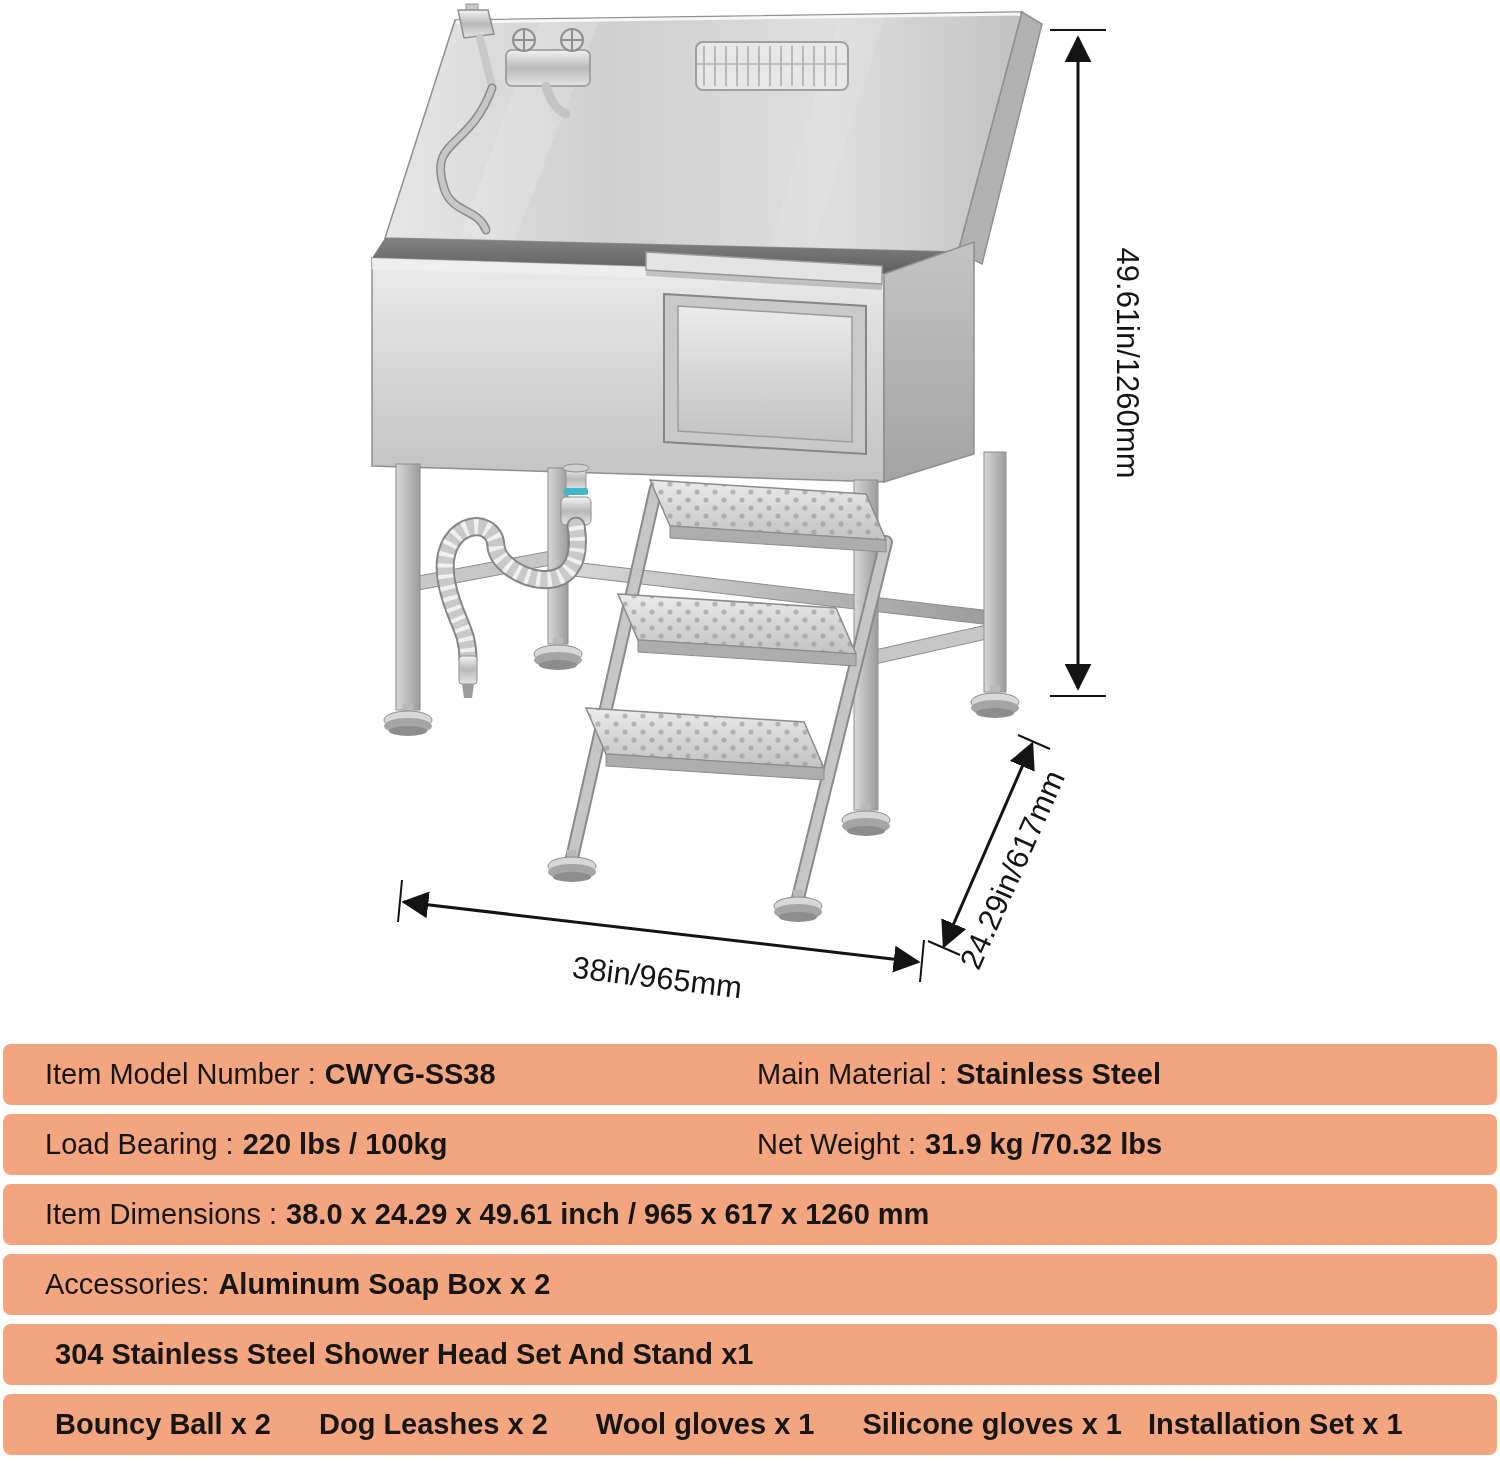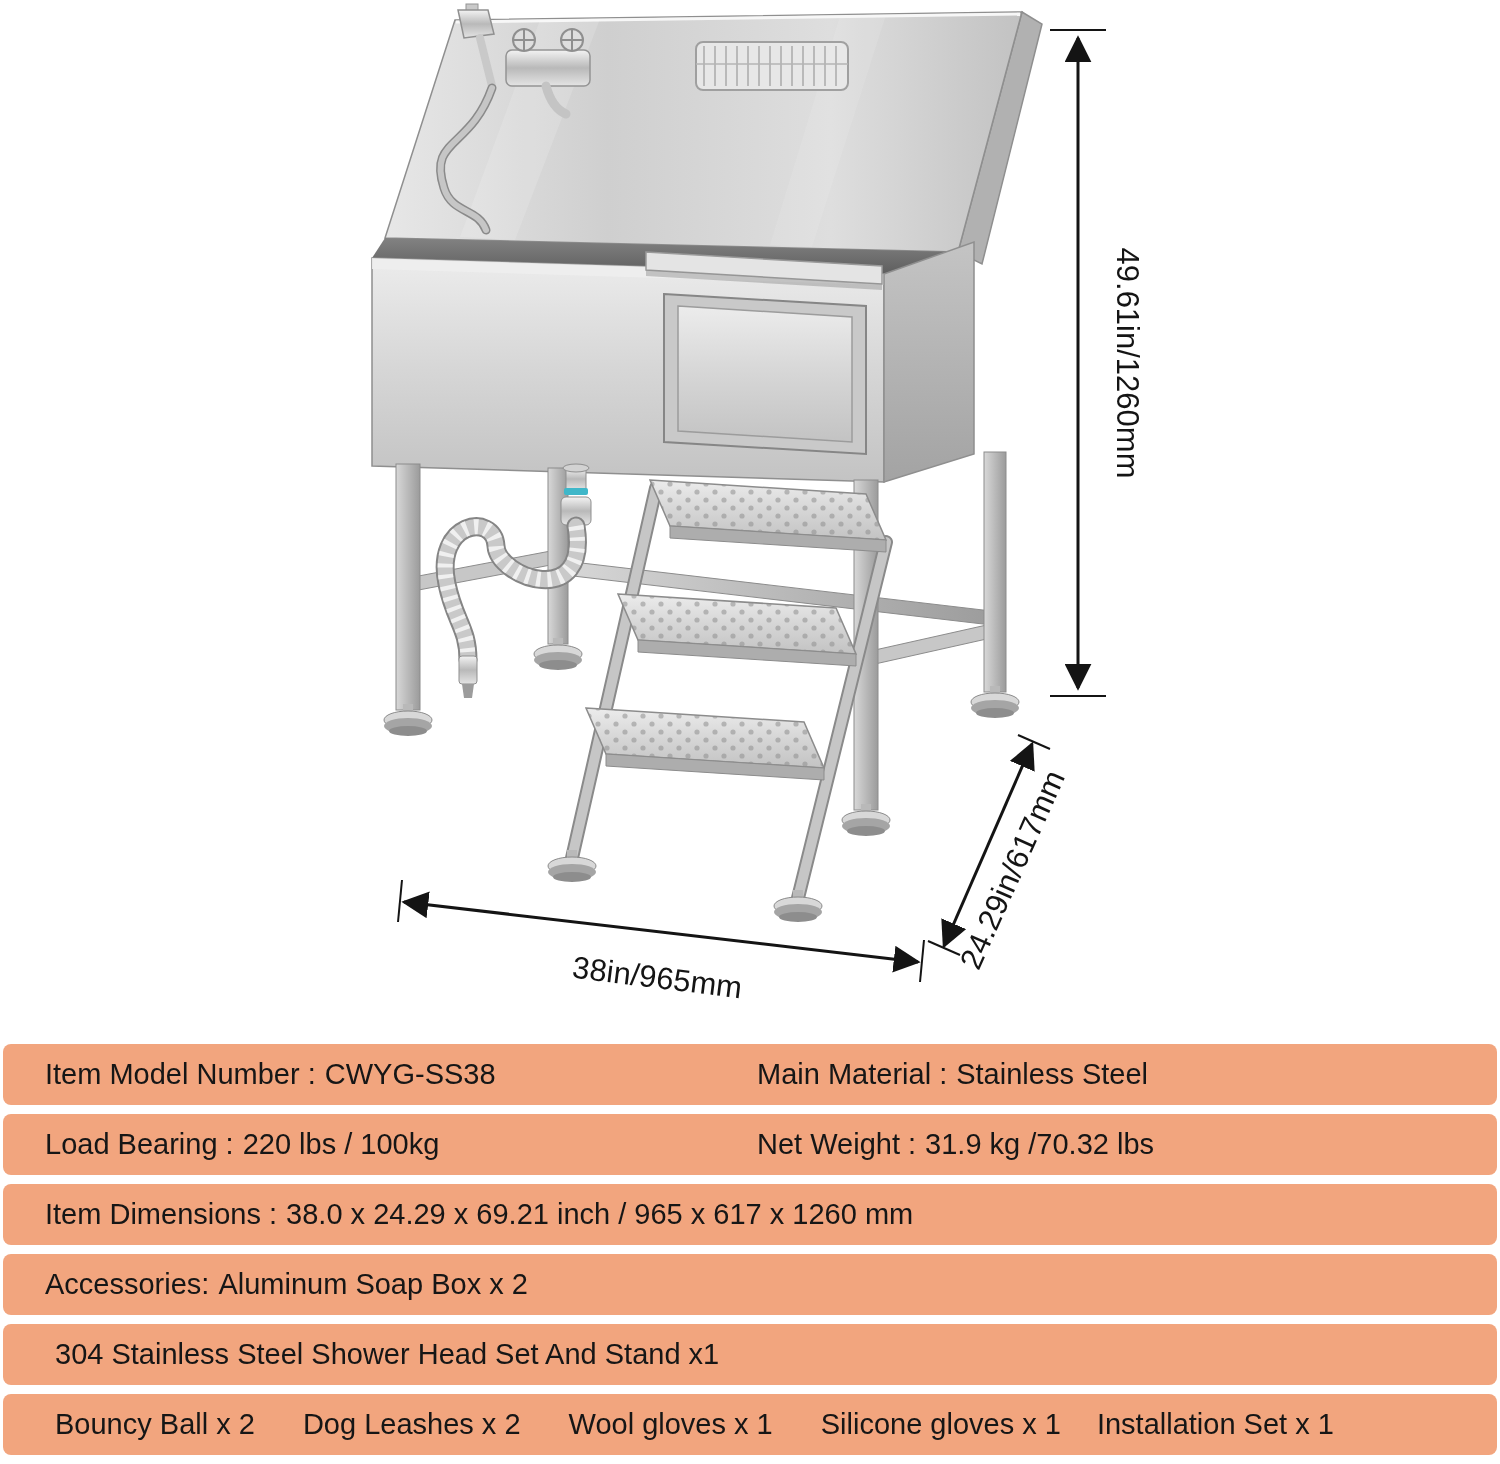--- a/index.html
+++ b/index.html
@@ -9,24 +9,24 @@
   .illustration svg{display:block;width:100%;height:100%;}
   .dim-text{font-family:"Liberation Sans", sans-serif;font-size:31px;fill:#141414;font-weight:500;}
 
   .spec-table{position:absolute;left:0;top:1044px;width:1500px;display:flex;flex-direction:column;gap:9px;
               box-sizing:border-box;padding:0 3px;}
   .spec-row{height:61px;background:var(--row-bg,#F2A57E);border-radius:8px;display:flex;align-items:center;
             box-sizing:border-box;padding:0 42px;font-size:29px;color:#161616;white-space:nowrap;}
   .spec-row.two-col{display:grid;grid-template-columns:50.5% 1fr;align-items:center;}
   .cell{display:flex;align-items:center;white-space:nowrap;text-align:right;}
   .lbl{font-weight:400;}
-  .val{font-weight:400;margin-left:9px;}
+  .val{font-weight:700;margin-left:9px;}
   .val:first-child{margin-left:10px;}
   .val.g{margin-left:48px;}
-  .val.g-sm{margin-left:36px;}
+  .val.g-sm{margin-left:26px;}
 </style>
 </head>
 <body>
 
 <div class="page">
 
   <div class="illustration">
     <svg viewBox="0 0 1500 1040" xmlns="http://www.w3.org/2000/svg">
       <defs>
         <linearGradient id="steelBack" x1="0" y1="0" x2="1" y2="0">
@@ -197,21 +197,21 @@
         <span class="val">220 lbs / 100kg</span>
       </div>
       <div class="cell">
         <span class="lbl">Net Weight :</span>
         <span class="val">31.9 kg /70.32 lbs</span>
       </div>
     </div>
 
     <div class="spec-row">
       <span class="lbl">Item Dimensions :</span>
-      <span class="val">38.0 x 24.29 x 69.21 inch / 965 x 617 x 1260 mm</span>
+      <span class="val">38.0 x 24.29 x 49.61 inch / 965 x 617 x 1260 mm</span>
     </div>
 
     <div class="spec-row">
       <span class="lbl">Accessories:</span>
       <span class="val">Aluminum Soap Box x 2</span>
     </div>
 
     <div class="spec-row">
       <span class="val">304 Stainless Steel Shower Head Set And Stand x1</span>
     </div>

